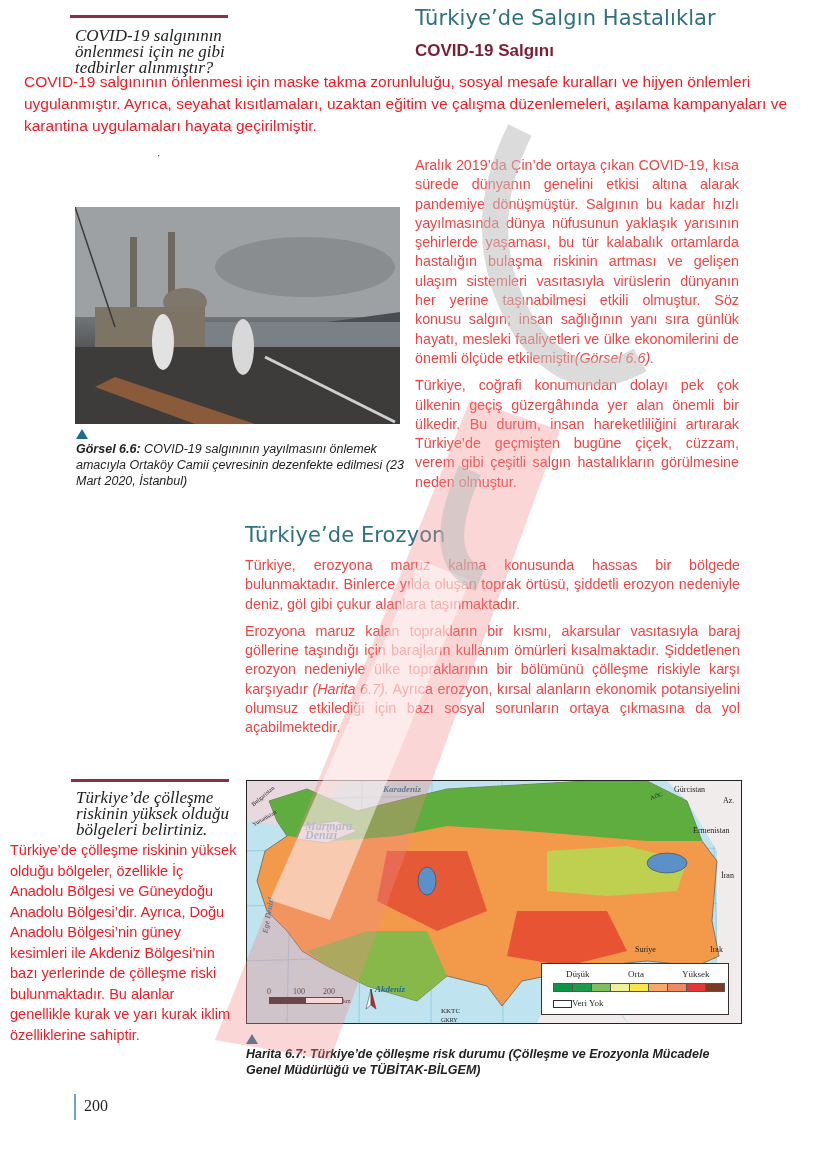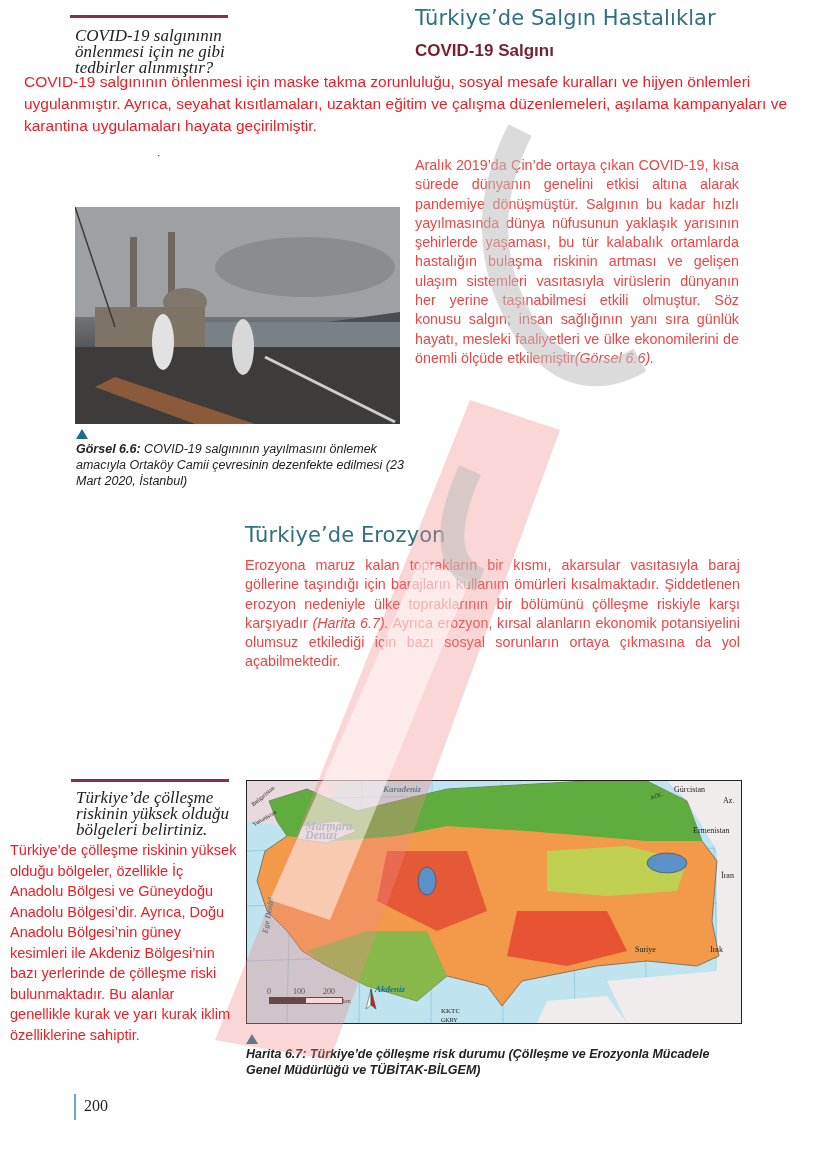--- a/index.html
+++ b/index.html
@@ -51,20 +51,21 @@
 
 <div class="h1" style="left:415px;top:6px;">Türkiye’de Salgın Hastalıklar</div>
 <div class="h2" style="left:415px;top:41px;">COVID-19 Salgını</div>
 
 <div class="answer" style="left:24px;top:71px;width:805px;z-index:3;">COVID-19 salgınının önlenmesi için maske takma zorunluluğu, sosyal mesafe kuralları ve hijyen önlemleri uygulanmıştır. Ayrıca, seyahat kısıtlamaları, uzaktan eğitim ve çalışma düzenlemeleri, aşılama kampanyaları ve karantina uygulamaları hayata geçirilmiştir.</div>
 
 <div class="abs" style="left:157px;top:150px;font-size:10px;">·</div>
 
 <div class="body" style="left:415px;top:156px;width:324px;">
   <p><span>Aralık 2019’da Çin’de ortaya çıkan COVID-19, kısa sürede dünyanın genelini etkisi altına alarak pandemiye dönüşmüştür. Salgının bu kadar hızlı yayılmasında dünya nüfusunun yaklaşık yarısının şehirlerde yaşaması, bu tür kalabalık ortamlarda hastalığın bulaşma riskinin artması ve gelişen ulaşım sistemleri vasıtasıyla virüslerin dünyanın her yerine taşınabilmesi etkili olmuştur. Söz konusu salgın; insan sağlığının yanı sıra günlük hayatı, mesleki faaliyetleri ve ülke ekonomilerini de önemli ölçüde etkilemiştir</span><i>(Görsel 6.6).</i></p>
+  <p>Türkiye, coğrafi konumundan dolayı pek çok ülkenin geçiş güzergâhında yer alan önemli bir ülkedir. Bu durum, insan hareketliliğini artırarak Türkiye’de geçmişten bugüne çiçek, cüzzam, verem gibi çeşitli salgın hastalıkların görülmesine neden olmuştur.</p>
 </div>
 
 <div class="photo">
   <svg width="325" height="217">
     <rect x="0" y="0" width="325" height="110" fill="#9ea1a3"></rect>
     <ellipse cx="230" cy="60" rx="90" ry="30" fill="#7d8083" opacity="0.6"></ellipse>
     <rect x="55" y="30" width="7" height="90" fill="#6e6860"></rect>
     <rect x="93" y="25" width="7" height="95" fill="#6e6860"></rect>
     <ellipse cx="110" cy="95" rx="22" ry="14" fill="#7f776c"></ellipse>
     <rect x="20" y="100" width="110" height="45" fill="#7e7466"></rect>
@@ -79,20 +80,21 @@
   </svg>
 </div>
 <div class="caption" style="left:76px;top:429px;width:330px;">
   <div class="tri"></div>
   <b>Görsel 6.6:</b>
   <span>COVID-19 salgınının yayılmasını önlemek amacıyla Ortaköy Camii çevresinin dezenfekte edilmesi (23 Mart 2020, İstanbul)</span>
 </div>
 
 <div class="h1" style="left:245px;top:523px;">Türkiye’de Erozyon</div>
 <div class="body" style="left:245px;top:556px;width:495px;">
+  <p>Türkiye, erozyona maruz kalma konusunda hassas bir bölgede bulunmaktadır. Binlerce yılda oluşan toprak örtüsü, şiddetli erozyon nedeniyle deniz, göl gibi çukur alanlara taşınmaktadır.</p>
   <p><span>Erozyona maruz kalan toprakların bir kısmı, akarsular vasıtasıyla baraj göllerine taşındığı için barajların kullanım ömürleri kısalmaktadır. Şiddetlenen erozyon nedeniyle ülke topraklarının bir bölümünü çölleşme riskiyle karşı karşıyadır</span> <i>(Harita 6.7).</i> <span>Ayrıca erozyon, kırsal alanların ekonomik potansiyelini olumsuz etkilediği için bazı sosyal sorunların ortaya çıkmasına da yol açabilmektedir.</span></p>
 </div>
 
 <div class="rule" style="left:71px;top:779px;width:158px;"></div>
 <div class="question" style="left:76px;top:790px;width:158px;">Türkiye’de çölleşme riskinin yüksek olduğu bölgeleri belirtiniz.</div>
 <div class="answer" style="left:10px;top:840px;width:228px;z-index:3;line-height:20.5px;font-size:14.5px;">Türkiye’de çölleşme riskinin yüksek olduğu bölgeler, özellikle İç Anadolu Bölgesi ve Güneydoğu Anadolu Bölgesi’dir. Ayrıca, Doğu Anadolu Bölgesi’nin güney kesimleri ile Akdeniz Bölgesi’nin bazı yerlerinde de çölleşme riski bulunmaktadır. Bu alanlar genellikle kurak ve yarı kurak iklim özelliklerine sahiptir.</div>
 
 <div class="map">
   <svg width="494" height="242" style="position:absolute;left:0;top:0">
     <g stroke="#8fc6da" stroke-width="0.8" fill="none">
@@ -140,20 +142,38 @@
   <div class="abs" style="left:22px;top:216px;width:72px;height:5px;border:1px solid #222;background:linear-gradient(90deg,#222 50%,#fff 50%);"></div>
   <div class="mapl" style="left:20px;top:206px;">0</div>
   <div class="mapl" style="left:46px;top:206px;">100</div>
   <div class="mapl" style="left:76px;top:206px;">200</div>
   <div class="mapl" style="left:96px;top:217px;font-size:6px;">km</div>
   <svg class="abs" style="left:118px;top:206px" width="12" height="24">
     <polygon points="6,2 1,22 6,18" fill="#fff" stroke="#333" stroke-width="0.5"></polygon>
     <polygon points="6,2 11,22 6,18" fill="#c0272d" stroke="#333" stroke-width="0.5"></polygon>
   </svg>
 
+  <div class="legend">
+    <div class="lbl" style="left:24px;">Düşük</div>
+    <div class="lbl" style="left:86px;">Orta</div>
+    <div class="lbl" style="left:140px;">Yüksek</div>
+    <div class="swatches" id="legend-swatches">
+        <span style="background: rgb(15, 148, 68);"></span>
+        <span style="background: rgb(30, 154, 74);"></span>
+        <span style="background: rgb(127, 191, 95);"></span>
+        <span style="background: rgb(238, 240, 154);"></span>
+        <span style="background: rgb(247, 230, 76);"></span>
+        <span style="background: rgb(246, 169, 106);"></span>
+        <span style="background: rgb(239, 138, 100);"></span>
+        <span style="background: rgb(227, 55, 58);"></span>
+        <span style="background: rgb(122, 58, 38);"></span>
+      </div>
+    <div class="abs" style="left:11px;top:36px;width:17px;height:6px;border:1px solid #333;background:#fff;"></div>
+    <div class="abs" style="left:30px;top:34px;">Veri Yok</div>
+  </div>
 </div>
 
 <div class="caption" style="left:246px;top:1034px;width:494px;font-weight:bold;">
   <div class="tri"></div>
   <b>Harita 6.7:</b>
   <span>Türkiye’de çölleşme risk durumu (Çölleşme ve Erozyonla Mücadele Genel Müdürlüğü ve TÜBİTAK-BİLGEM)</span>
 </div>
 
 <div class="pbar"></div>
 <div class="pnum">200</div>

